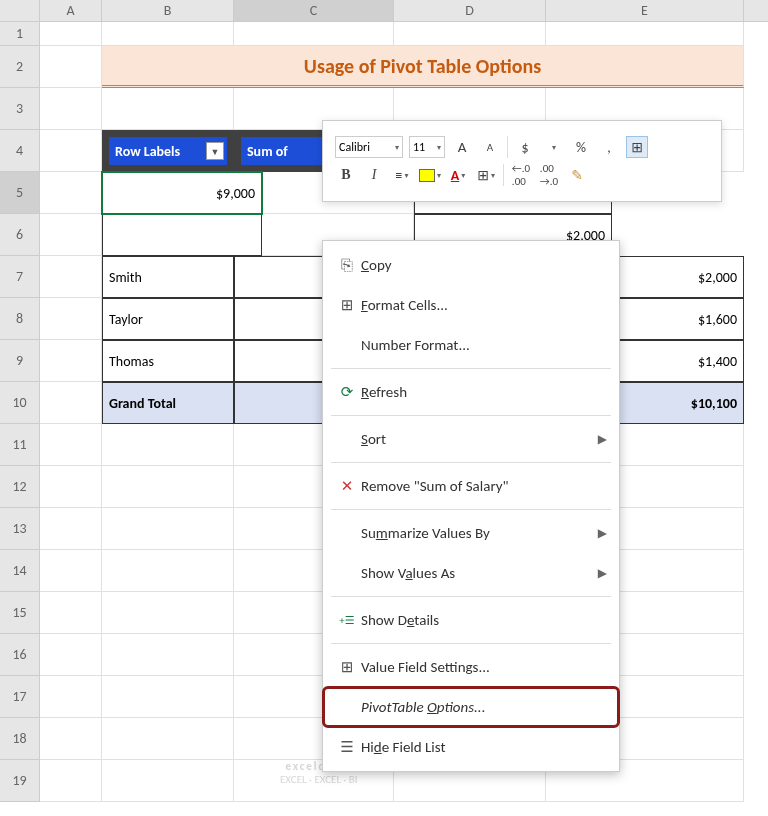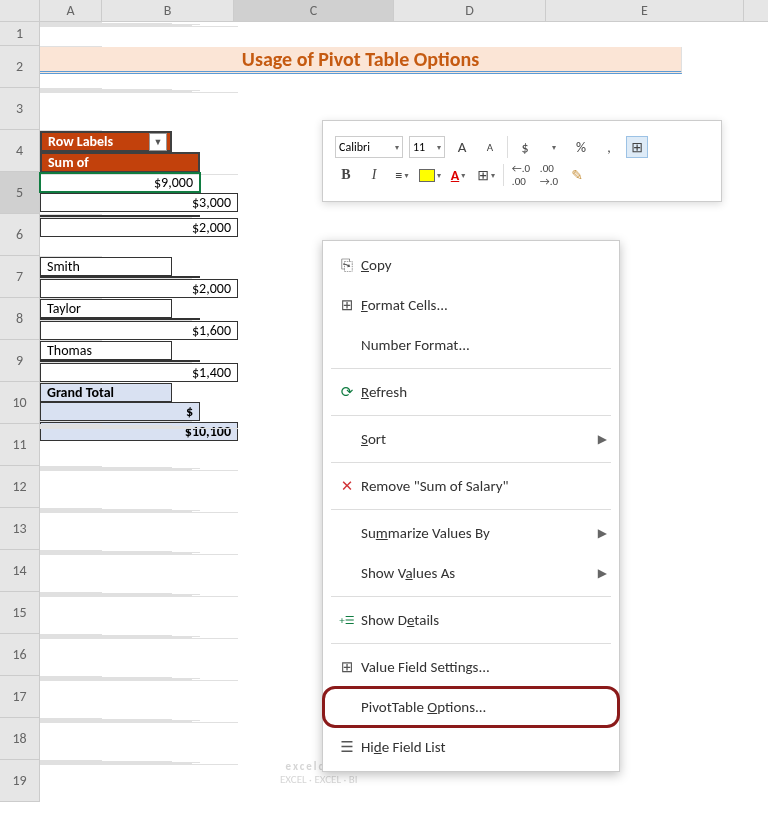--- a/index.html
+++ b/index.html
@@ -13,44 +13,44 @@
 .cB { width: 132px; }
 .cC { width: 160px; }
 .cD { width: 152px; }
 .cE { width: 198px; }
 .grid-area { display: flex; }
 .row-headers { width: 40px; }
 .row-h { height: 42px; text-align: center; color: #666; border-right: 1px solid #ccc; border-bottom: 1px solid #ccc; line-height: 42px; background: #e6e6e6; }
 .row-h.r1 { height: 24px; line-height: 24px; }
 .row-h.active { background: #d0d0d0; }
 .cells { position: relative; }
-.row { display: flex; height: 42px; flex-direction: column; }
+.row { display: flex; height: 42px; }
 .row.r1 { height: 24px; }
 .cell { border-right: 1px solid #e0e0e0; border-bottom: 1px solid #e0e0e0; padding: 0 6px; display: flex; align-items: center; }
 .title-merged { width: 642px; background: #fbe5d6; color: #c55a11; font-size: 20px; font-weight: bold; justify-content: center; border-bottom: 3px double #5b9bd5; }
-.pivot-hdr { background: #c2410c; color: #fff; font-weight: bold; border: 2px solid #404040; position: relative; }
+.pivot-hdr { background: #1d4ed8; color: #fff; font-weight: bold; border: 7px solid #404040; position: relative; }
 .dropdown-btn { position: absolute; right: 3px; top: 50%; transform: translateY(-50%); width: 18px; height: 18px; background: #fff; border: 1px solid #999; display: flex; align-items: center; justify-content: center; font-size: 9px; color: #555; }
 .pivot-cell { border: 1px solid #333; justify-content: flex-end; }
 .pivot-label { border: 1px solid #333; }
 .pivot-total-row .pivot-cell, .pivot-total-row .pivot-label { background: #d9e1f2; font-weight: bold; text-align: right; }
 .selected { outline: 2px solid #107c41; outline-offset: -1px; position: relative; z-index: 2; }
 .mini-toolbar { position: absolute; left: 322px; top: 120px; width: 400px; background: #fff; border: 1px solid #ccc; box-shadow: 0 2px 8px rgba(0,0,0,0.15); padding: 12px; z-index: 10; }
 .mini-row { display: flex; align-items: center; gap: 6px; height: 28px; }
 .mini-sep { width: 1px; height: 22px; background: #ddd; }
 .font-name { width: 68px; height: 22px; border: 1px solid #ccc; font-size: 12px; padding: 0 3px; display:flex; align-items:center; justify-content:space-between; }
 .font-size { width: 36px; height: 22px; border: 1px solid #ccc; font-size: 12px; padding: 0 3px; display:flex; align-items:center; justify-content:space-between; }
 .tb-btn { min-width: 22px; height: 22px; display: flex; align-items: center; justify-content: center; cursor: pointer; font-size: 14px; color: #444; }
 .tb-btn.dd::after { content: "▾"; font-size: 8px; margin-left: 2px; color: #666; }
 .context-menu { position: absolute; left: 322px; top: 240px; width: 298px; background: #fff; border: 1px solid #ccc; box-shadow: 0 3px 10px rgba(0,0,0,0.25); z-index: 10; padding: 4px 0; }
 .cm-item { display: flex; align-items: center; height: 40px; padding: 0 12px 0 10px; cursor: pointer; position: relative; }
 .cm-icon { width: 28px; display: flex; align-items: center; justify-content: center; color: #555; font-size: 15px; }
 .cm-label { flex: 1; color: #333; font-size: 15px; }
 .cm-arrow { color: #666; font-size: 12px; }
 .cm-sep { height: 1px; background: #ddd; margin: 3px 8px; }
-.cm-item.highlighted { outline: 3px solid #8b1a1a; outline-offset: -2px; border-radius: 12px; }
+.cm-item.highlighted { outline: 3px solid #8b1a1a; outline-offset: -2px; border-radius: 5px; font-style: italic; }
 .underline { text-decoration: underline; }
 .watermark { position: absolute; left: 280px; top: 760px; opacity: 0.35; font-size: 11px; color: #888; text-align: center; }
 .watermark .wm1 { letter-spacing: 2px; font-weight: bold; }
 .font-inc { font-size: 15px; }
 .font-dec { font-size: 11px; }
 .bold-i { font-weight: bold; font-family: 'Times New Roman', serif; }
 .italic-i { font-style: italic; font-family: 'Times New Roman', serif; }
 .fill-swatch::before { content:""; display:inline-block; width:14px; height:11px; background:#ffff00; border:1px solid #666; }
 .font-color-a { color:#d00; font-weight:bold; text-decoration: underline; text-decoration-color:#d00; }
 </style>

